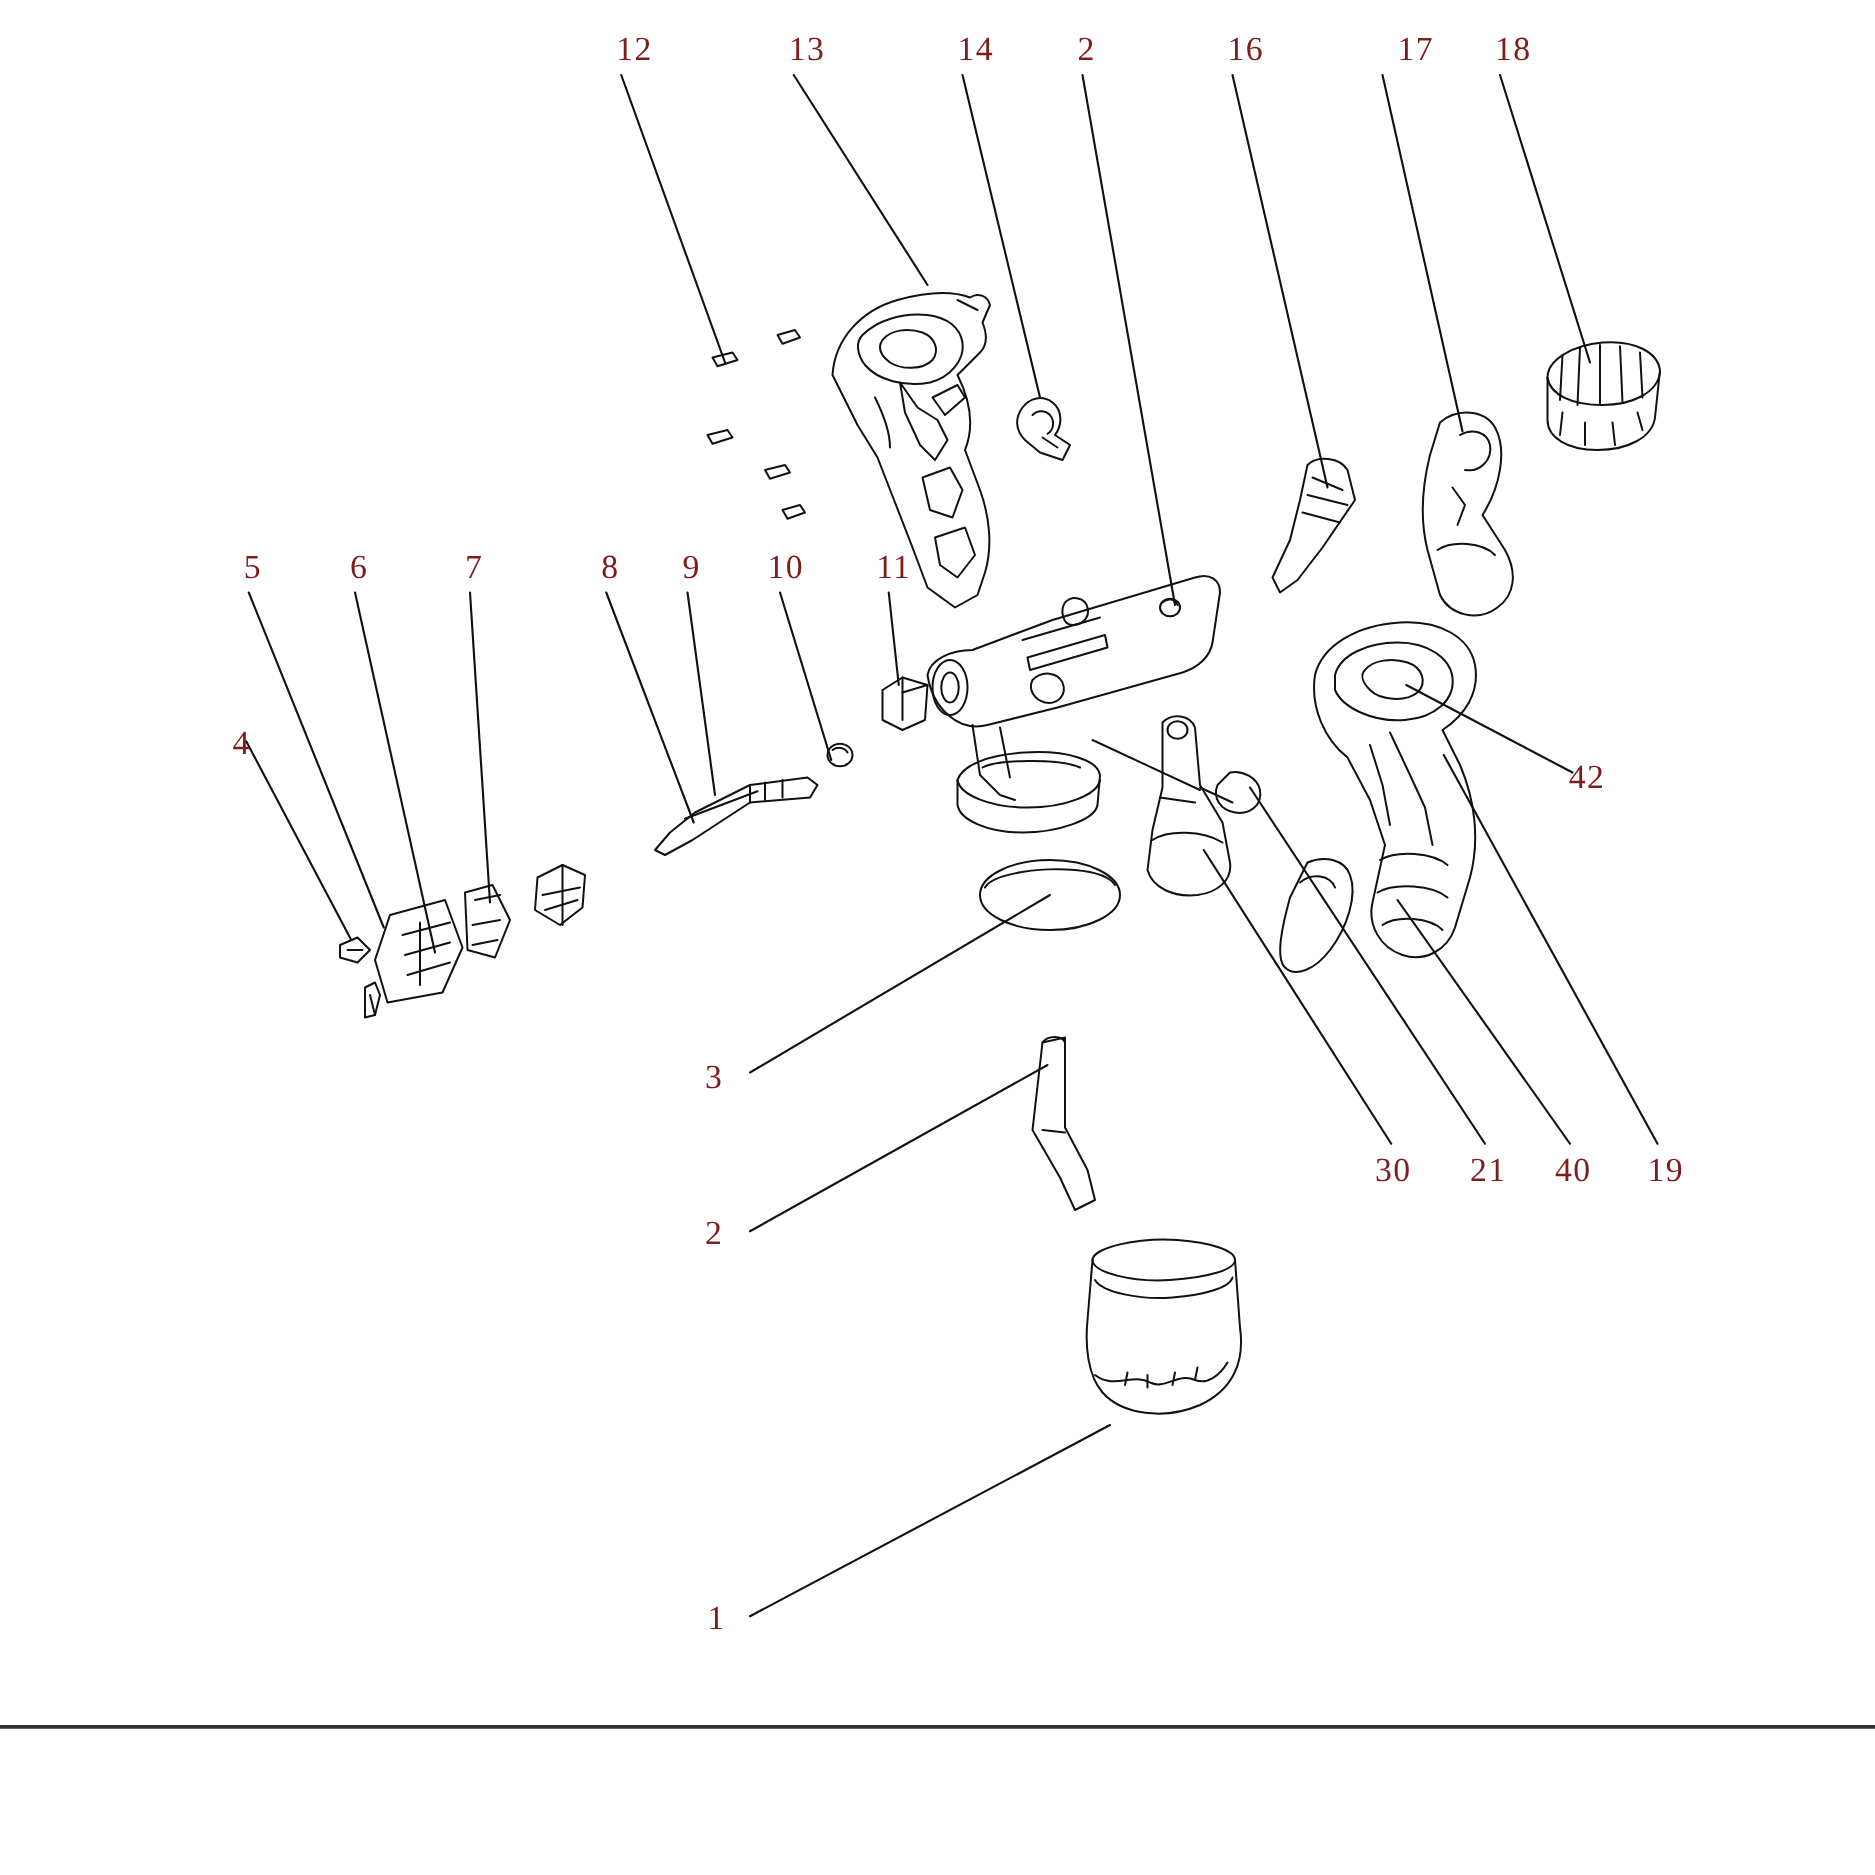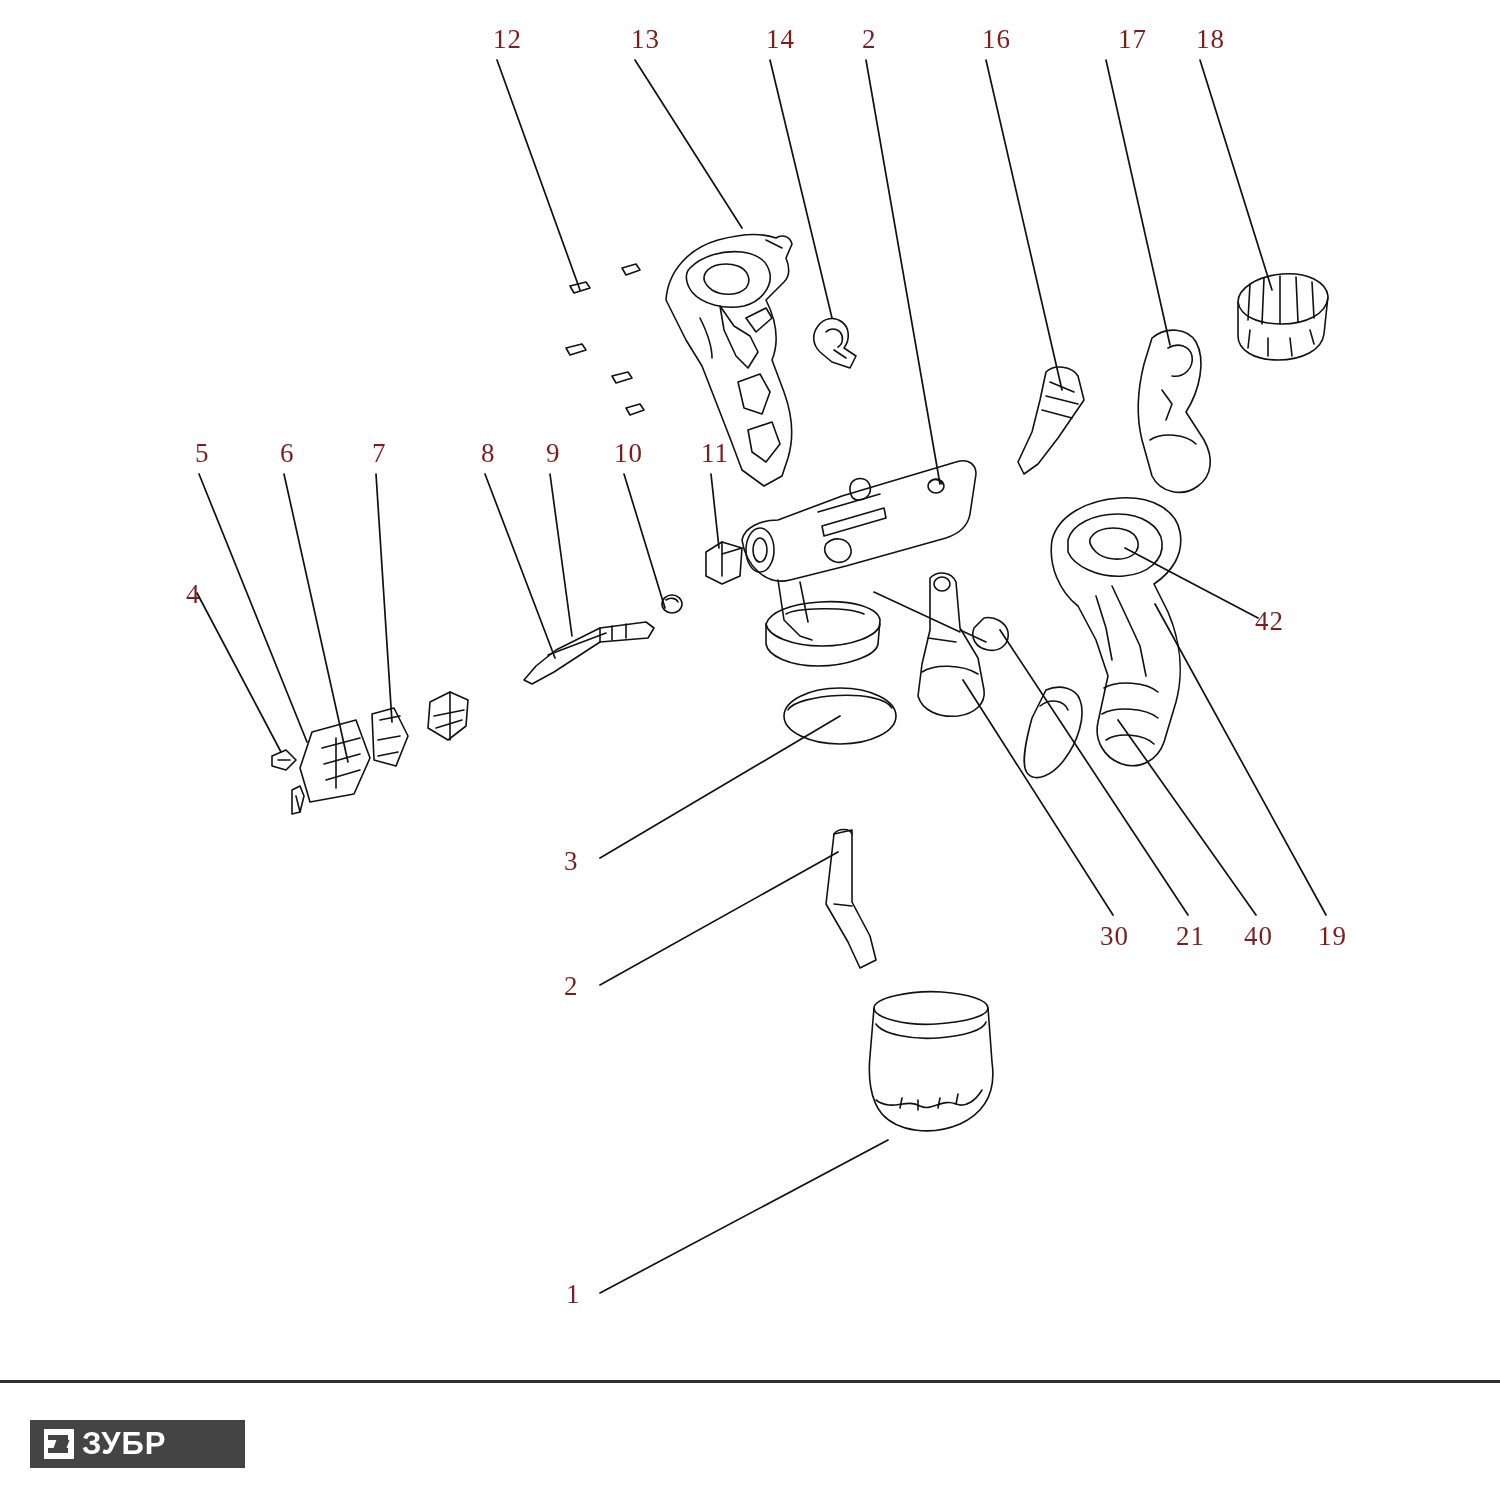--- a/index.html
+++ b/index.html
@@ -380,19 +380,13 @@
   <div class="callout-num" style="left:1244px; top:921px;">40</div>
   <div class="callout-num" style="left:1318px; top:921px;">19</div>
 
   <div class="callout-num" style="left:564px; top:971px;">2</div>
   <div class="callout-num" style="left:566px; top:1279px;">1</div>
 
 </div>
 
 <div id="footer">
   <div id="footer-rule"></div>
-  <div id="brand-logo">
-    <span id="brand-mark">
-        <i></i>
-      </span>
-    <span id="brand-text">ЗУБР</span>
-  </div>
 </div>
 
 </body></html>

